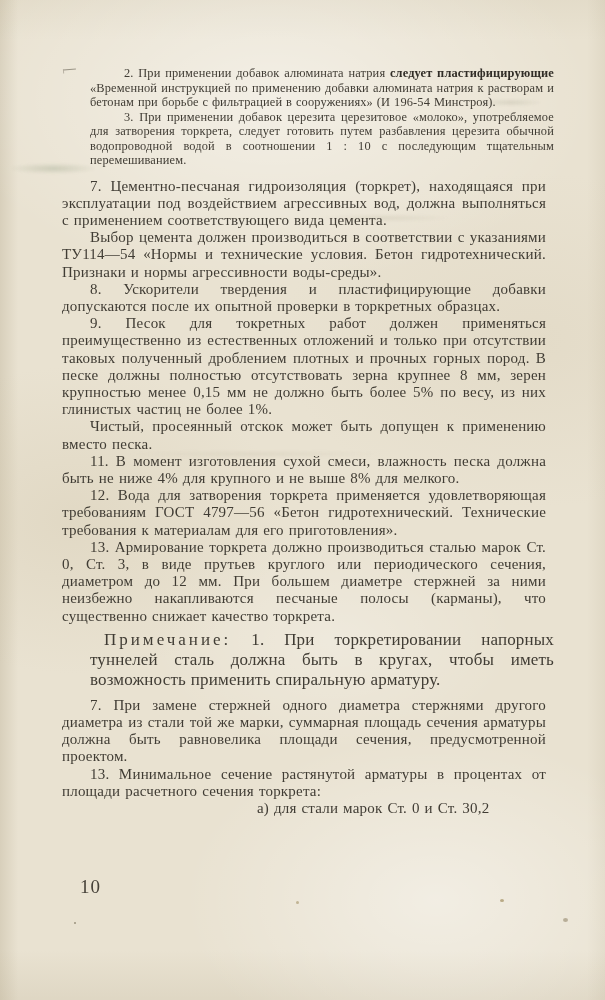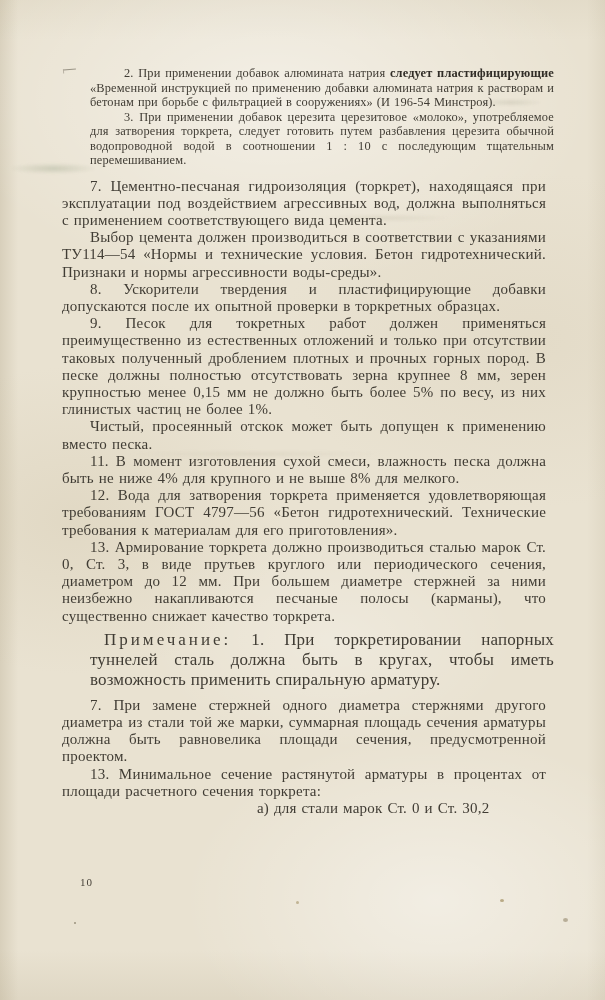--- a/index.html
+++ b/index.html
@@ -68,21 +68,21 @@
     text-indent: 0;
     text-align: right;
   }
   .spec-label { flex: 0 0 363px; }
   .spec-value { flex: 0 0 auto; }
 
   .page-number {
     position: absolute;
     left: 80px;
     top: 876px;
-    font-size: 11px;
+    font-size: 19px;
     letter-spacing: 1px;
     color: #474239;
   }
 
   
   .stain { position: absolute; pointer-events: none; }
   .stain-ghost-1 {
     left: 0; top: 160; width: 118px; height: 17px;
     top: 160px;
     background: radial-gradient(ellipse 55px 7px at 45% 50%, rgba(126,142,110,0.28), rgba(126,142,110,0) 80%);

